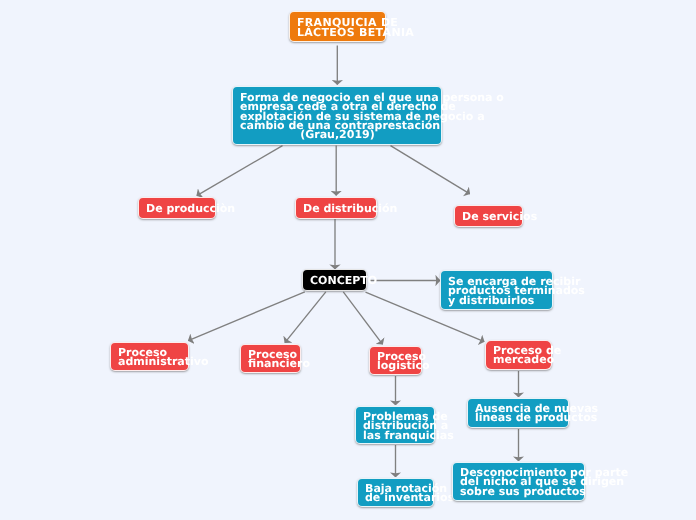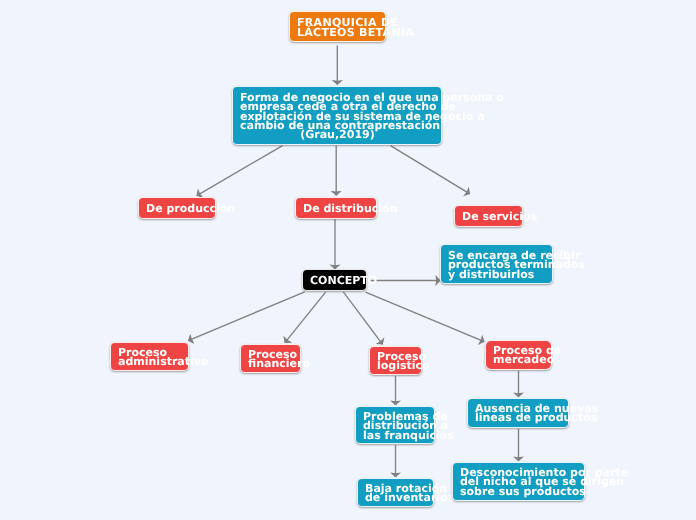--- a/index.html
+++ b/index.html
@@ -86,21 +86,21 @@
   </div>
 
   <div class="node red" style="left:453.6px; top:205px; width:69.1px; height:22.0px;">
     <span>De servicios</span>
   </div>
 
   <div class="node black" style="left:302.4px; top:269.1px; width:64.2px; height:21.7px;">
     <span>CONCEPTO</span>
   </div>
 
-  <div class="node teal" style="left:440.0px; top:244px; width:113.3px; height:39.8px;">
+  <div class="node teal" style="left:440.0px; top:270px; width:113.3px; height:39.8px;">
     <span>Se encarga de recibir
 productos terminados
 y distribuirlos</span>
   </div>
 
   <div class="node red" style="left:110px; top:342px; width:79px; height:29px;">
     <span>Proceso
 administrativo</span>
   </div>
 

